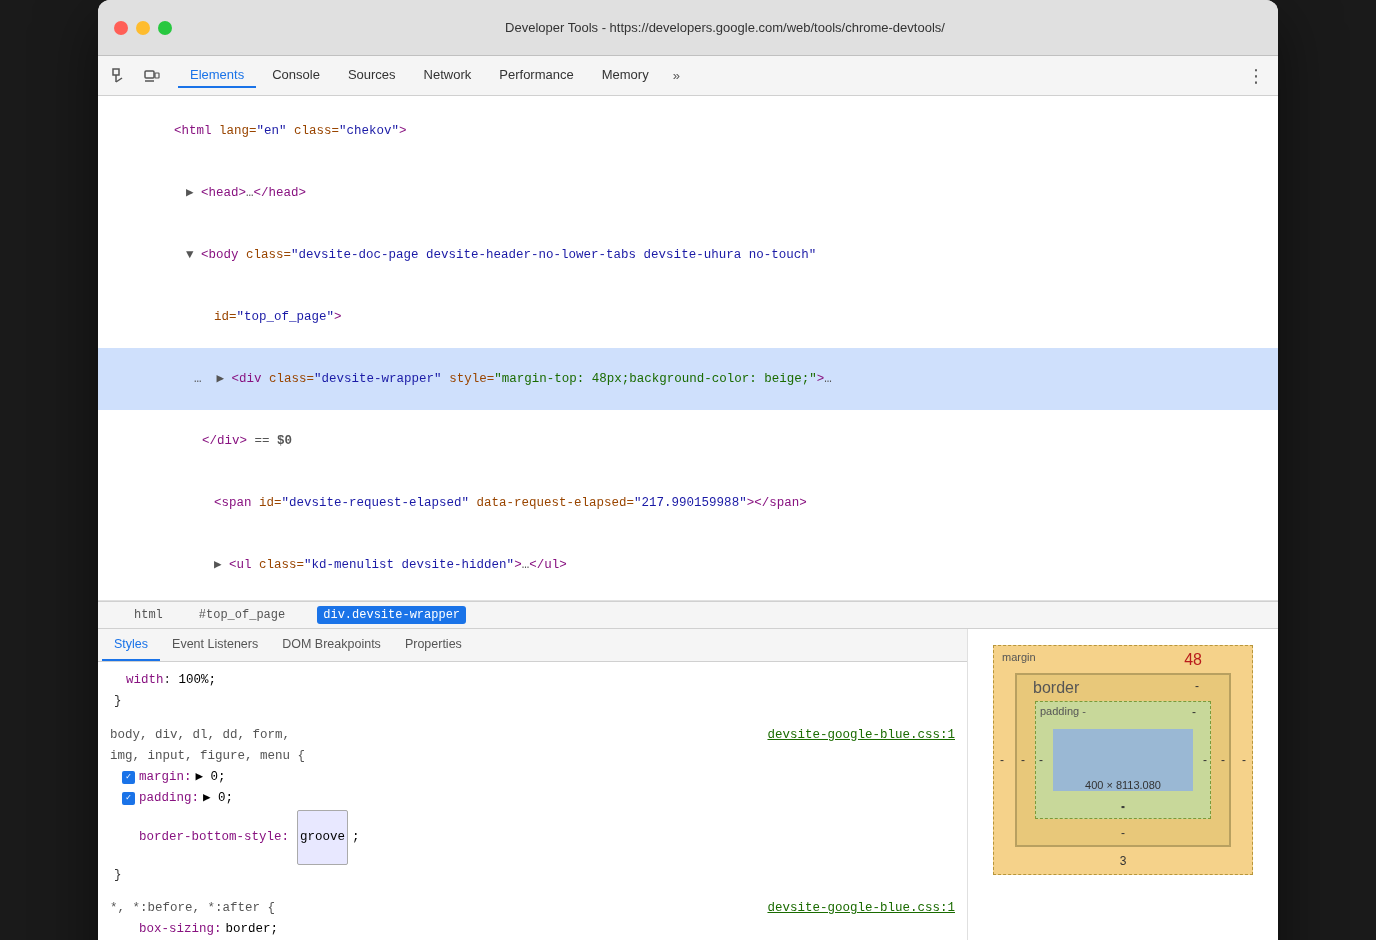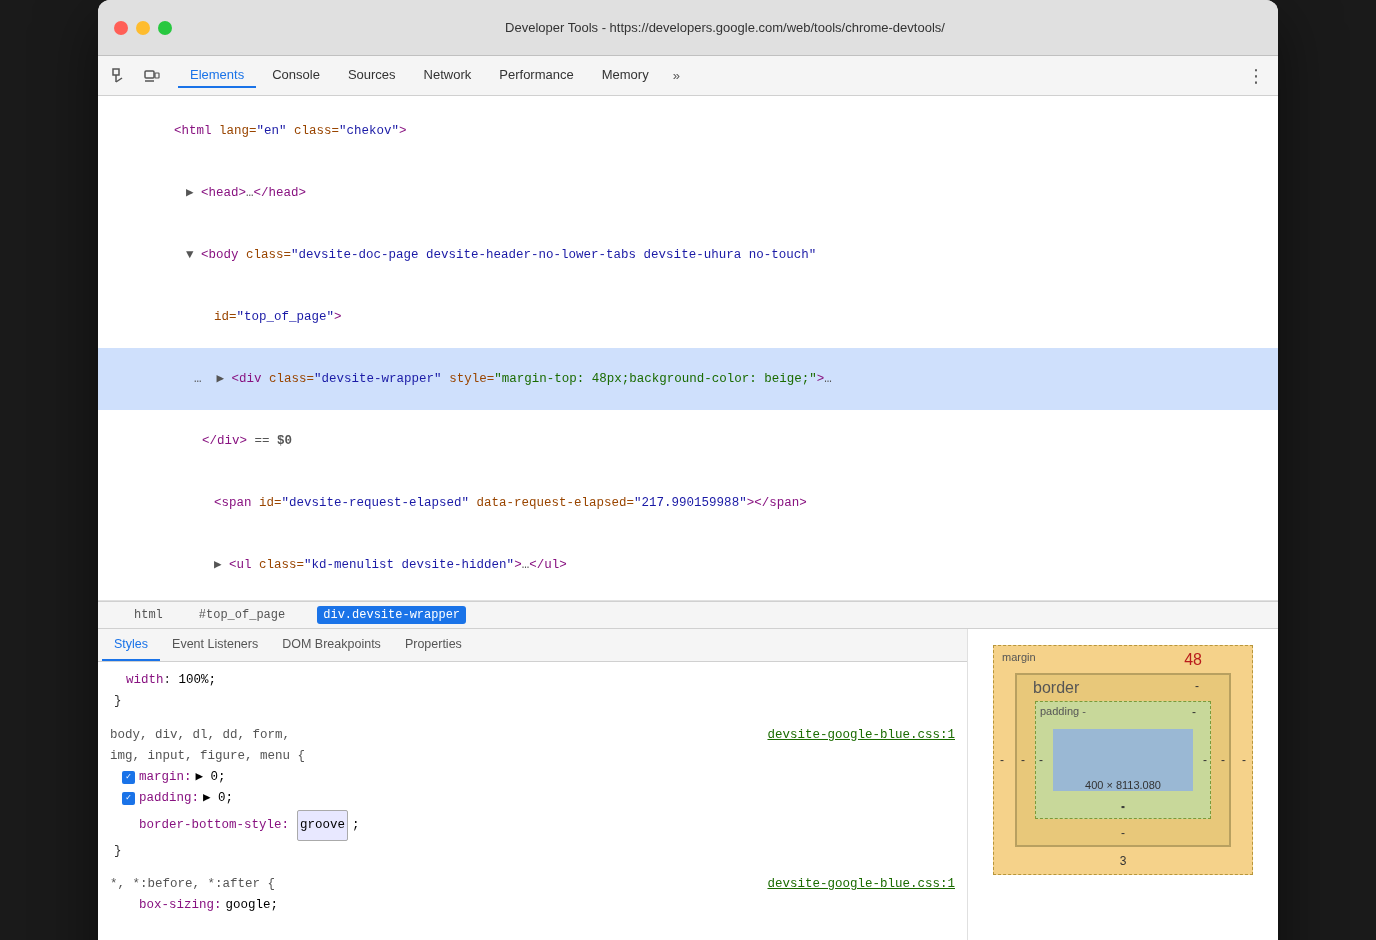--- a/index.html
+++ b/index.html
@@ -195,21 +195,21 @@
       color: #1a6b00;
       text-decoration: underline;
       float: right;
       cursor: pointer;
     }
     .css-prop { color: #881280; }
     .css-value { color: #000000; }
     .css-value-highlight {
       background: #e8e8ff;
       border: 1px solid #aaa;
-      padding: 4px 2px;
+      padding: 16px 2px;
       border-radius: 2px;
     }
     .css-line {
       display: flex;
       align-items: center;
       gap: 4px;
     }
     .checkbox {
       width: 13px;
       height: 13px;
@@ -387,21 +387,21 @@
           </div>
 
           <div class="css-rule">
             <div style="display:flex; justify-content:space-between;">
               <span class="css-selector">*, *:before, *:after {</span>
               <span class="css-file-link">devsite-google-blue.css:1</span>
             </div>
             <div class="css-line" style="padding-left:12px;">
               <span style="width:13px; height:13px; display:inline-block;"></span>
               <span class="css-prop"> box-sizing:</span>
-              <span class="css-value"> google;</span>
+              <span class="css-value"> border;</span>
             </div>
           </div>
         </div>
       </div>
 
       <div class="box-model-panel">
 
         <div style="position:relative; width:260px; height:230px; margin: 4px auto 0;">
 
           <div style="position:absolute; top:0; left:0; right:0; bottom:0; background:#f5d28a; border:1px dashed #b8963a;">

